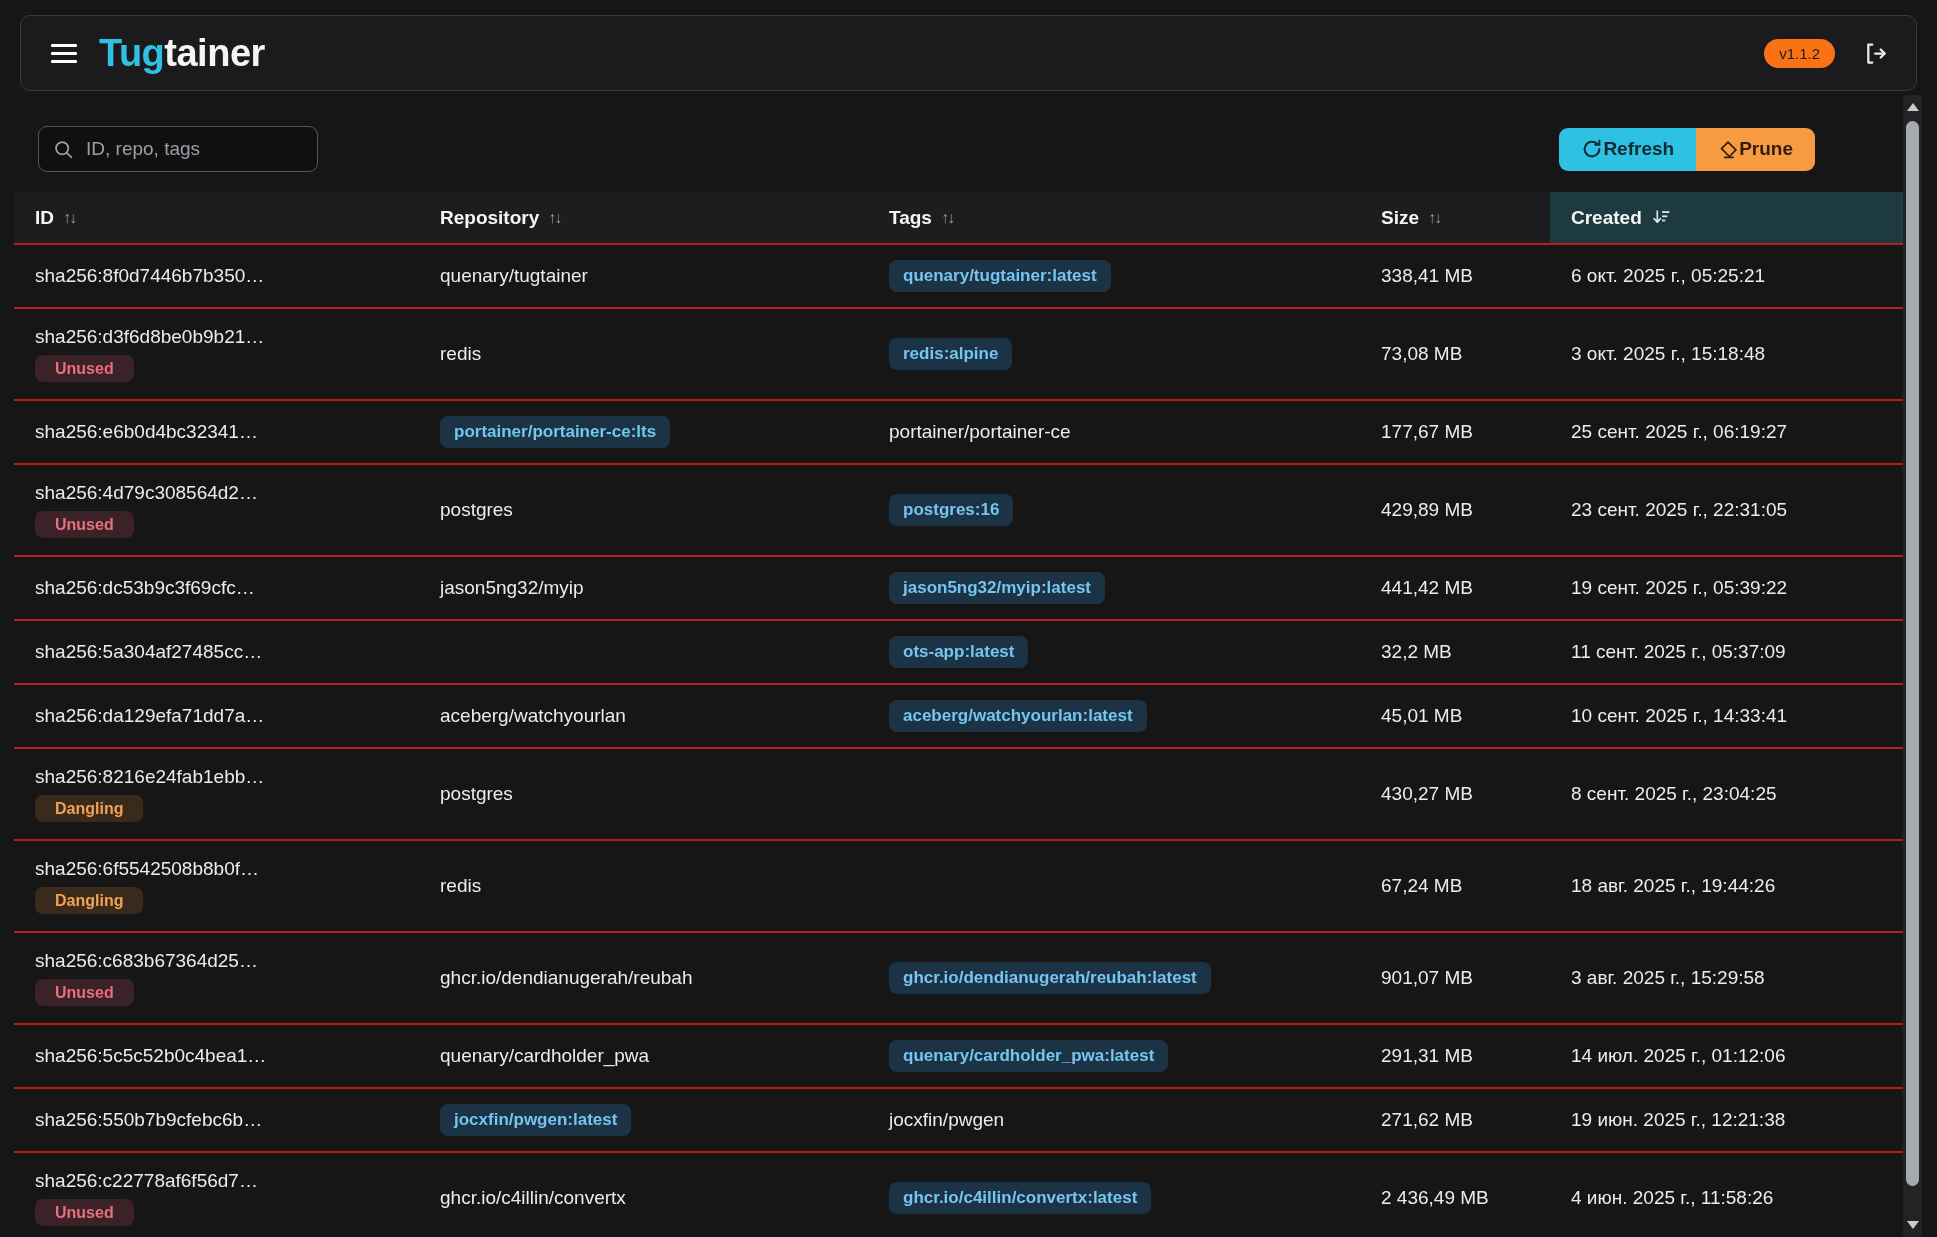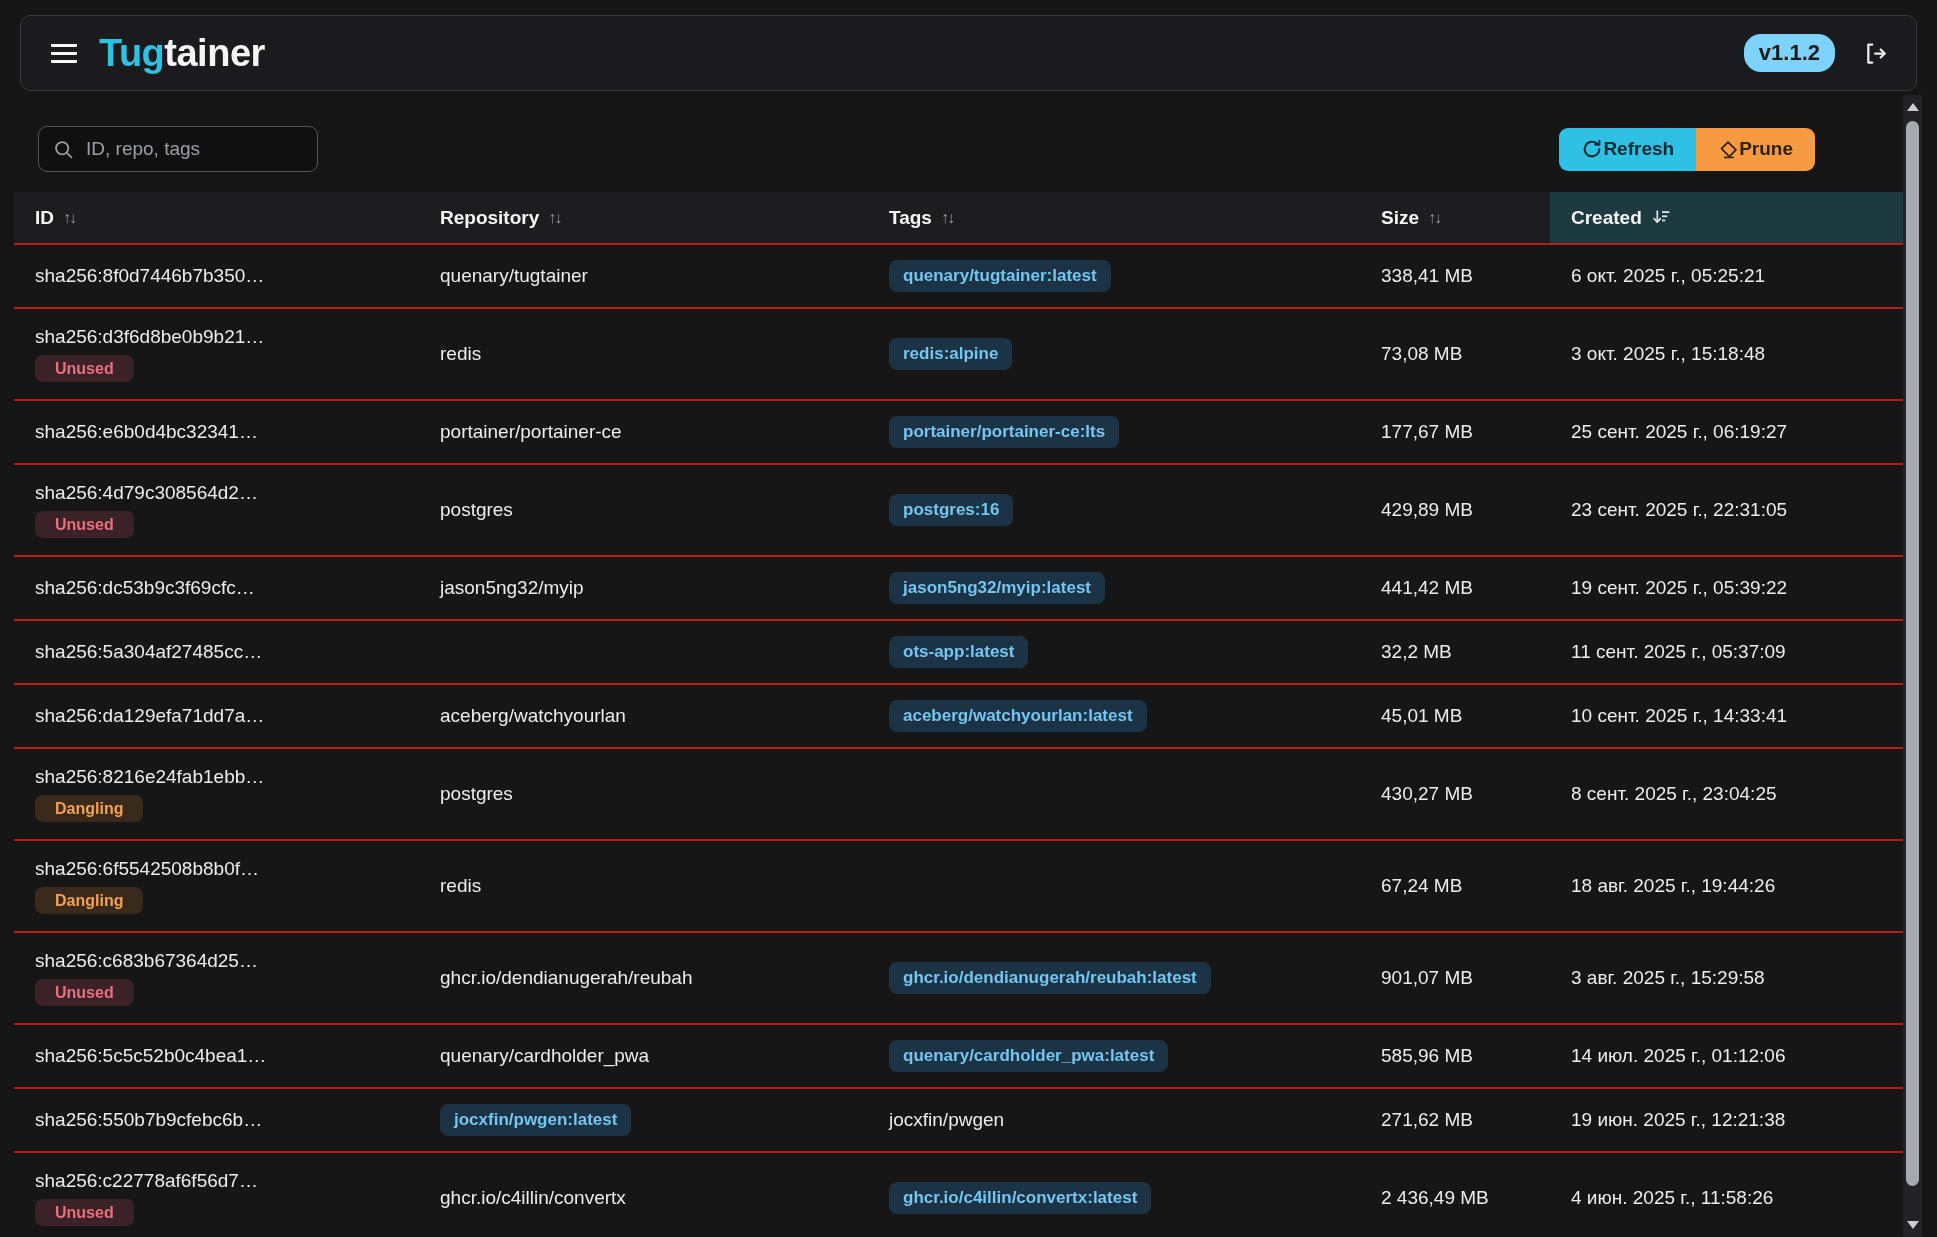--- a/index.html
+++ b/index.html
@@ -20,21 +20,21 @@
   .topbar{box-sizing:border-box;margin:15px 20px 0;height:76px;background:#1b1b1d;
     border:1px solid #39393b;border-radius:10px;display:flex;align-items:center;
     justify-content:space-between;padding:0 28px 0 30px;}
   .topbar-left{display:flex;align-items:center;gap:22px}
   .hamburger{width:26px;display:flex;flex-direction:column;gap:5px;background:none;border:none;cursor:pointer}
   .hamburger span{height:3px;background:#ffffff;border-radius:1px}
   .logo{font-size:38px;font-weight:700;letter-spacing:-.5px;line-height:1}
   .logo-primary{color:var(--accent-cyan)}
   .logo-secondary{color:#f4f4f4}
   .topbar-right{display:flex;align-items:center;gap:26px}
-  .version-badge{background:#7dd3fc;color:#1b1b1b;font-weight:700;font-size:22px;
+  .version-badge{background:#f97316;color:#1b1b1b;font-weight:400;font-size:15px;
     padding:6px 15px;border-radius:17px}
   .logout-btn{background:none;border:none;cursor:pointer;display:flex;padding:0}
   
   .toolbar{display:flex;align-items:center;justify-content:space-between;margin:35px 122px 0 38px}
   .search-box{display:flex;align-items:center;gap:12px;width:280px;height:46px;box-sizing:border-box;
     background:#101011;border:1px solid #55555a;border-radius:9px;padding:0 14px}
   .search-box input{background:transparent;border:none;outline:none;color:#ec4899;
     font-size:19px;width:100%;font-family:inherit}
   .search-box input::placeholder{color:#9aa0a6}
   .actions{display:flex}
@@ -180,24 +180,24 @@
         <div class="td">
           <span class="chip">redis:alpine</span>
         </div>
         <div class="td">73,08 MB</div>
         <div class="td">3 окт. 2025 г., 15:18:48</div>
       </div>
       <div class="tr">
         <div class="td td-id">
           <span class="id-text">sha256:e6b0d4bc32341…</span>
         </div>
+        <div class="td">
+          <span class="chip">portainer/portainer-ce:lts</span>
+        </div>
         <div class="td">portainer/portainer-ce</div>
-        <div class="td">
-          <span class="chip">portainer/portainer-ce:lts</span>
-        </div>
         <div class="td">177,67 MB</div>
         <div class="td">25 сент. 2025 г., 06:19:27</div>
       </div>
       <div class="tr has-badge">
         <div class="td td-id">
           <span class="id-text">sha256:4d79c308564d2…</span>
           <span class="badge badge-unused">Unused</span>
         </div>
         <div class="td">postgres</div>
         <div class="td">
@@ -272,21 +272,21 @@
         <div class="td">3 авг. 2025 г., 15:29:58</div>
       </div>
       <div class="tr">
         <div class="td td-id">
           <span class="id-text">sha256:5c5c52b0c4bea1…</span>
         </div>
         <div class="td">quenary/cardholder_pwa</div>
         <div class="td">
           <span class="chip">quenary/cardholder_pwa:latest</span>
         </div>
-        <div class="td">585,96 MB</div>
+        <div class="td">291,31 MB</div>
         <div class="td">14 июл. 2025 г., 01:12:06</div>
       </div>
       <div class="tr">
         <div class="td td-id">
           <span class="id-text">sha256:550b7b9cfebc6b…</span>
         </div>
         <div class="td">
           <span class="chip">jocxfin/pwgen:latest</span>
         </div>
         <div class="td">jocxfin/pwgen</div>

